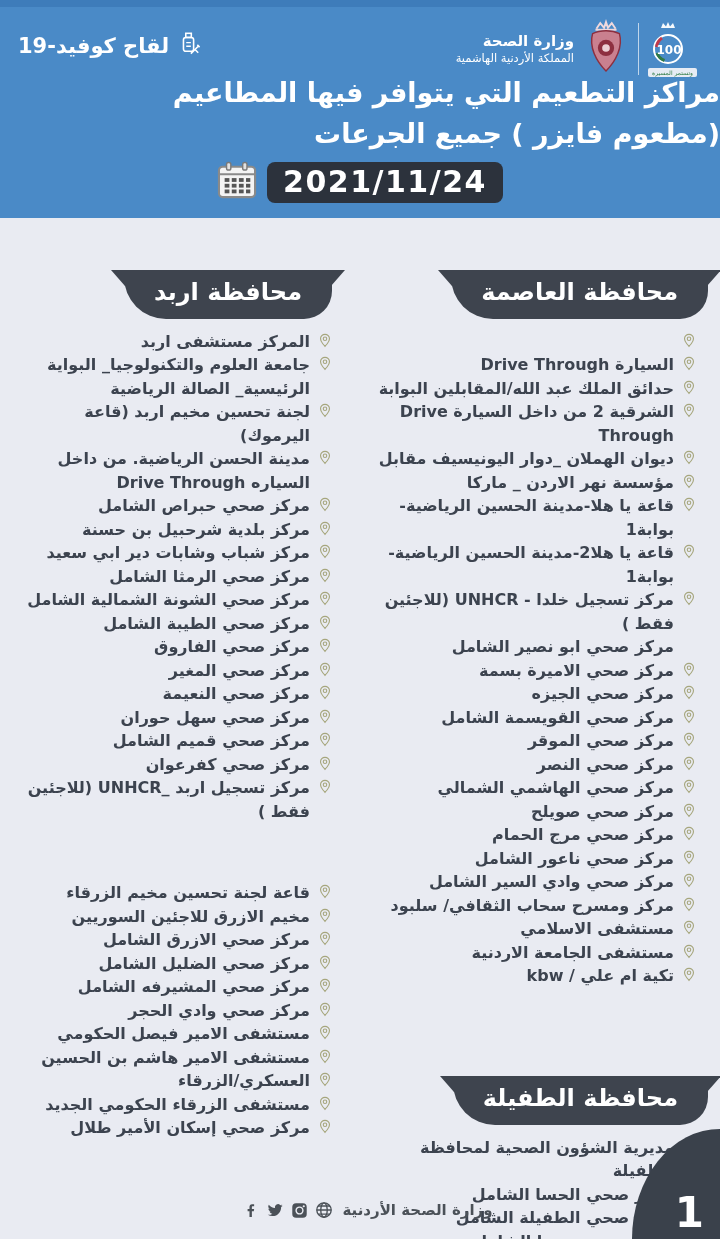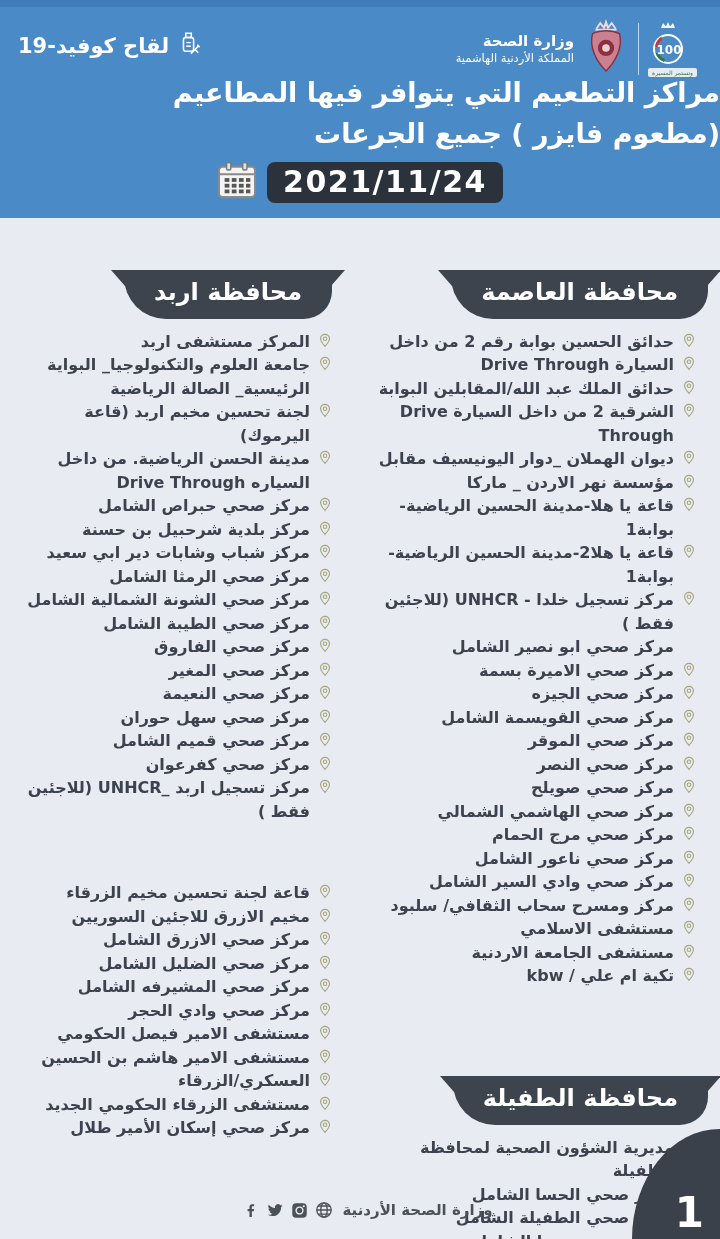--- a/index.html
+++ b/index.html
@@ -143,21 +143,20 @@
 
     <div class="col-a">
       <section>
         <div class="banner-row"><div class="banner banner-bleed"><span>محافظة العاصمة</span></div></div>
         <ul class="centers">
             <li class="center-item">
               <span class="pin"><svg viewBox="0 0 20 22" width="14" height="16">
                   <path d="M10 1.5c-3.7 0-6.4 2.8-6.4 6.3 0 2.4 1.6 5 3.2 7.1 1 1.3 2.1 2.5 3.2 3.7 1.1-1.2 2.2-2.4 3.2-3.7 1.6-2.1 3.2-4.7 3.2-7.1 0-3.5-2.7-6.3-6.4-6.3z" fill="none" stroke="#a6a67d" stroke-width="1.6"></path>
                   <circle cx="10" cy="7.8" r="2.5" fill="none" stroke="#a6a67d" stroke-width="1.6"></circle>
                 </svg></span>
-              <span class="center-text">حدائق الحسين بوابة رقم 2 من داخل</span>
             </li>
             <li class="center-item">
               <span class="pin"><svg viewBox="0 0 20 22" width="14" height="16">
                   <path d="M10 1.5c-3.7 0-6.4 2.8-6.4 6.3 0 2.4 1.6 5 3.2 7.1 1 1.3 2.1 2.5 3.2 3.7 1.1-1.2 2.2-2.4 3.2-3.7 1.6-2.1 3.2-4.7 3.2-7.1 0-3.5-2.7-6.3-6.4-6.3z" fill="none" stroke="#a6a67d" stroke-width="1.6"></path>
                   <circle cx="10" cy="7.8" r="2.5" fill="none" stroke="#a6a67d" stroke-width="1.6"></circle>
                 </svg></span>
               <span class="center-text">السيارة Drive Through</span>
             </li>
             <li class="center-item">
               <span class="pin"><svg viewBox="0 0 20 22" width="14" height="16">
@@ -248,28 +247,28 @@
                   <path d="M10 1.5c-3.7 0-6.4 2.8-6.4 6.3 0 2.4 1.6 5 3.2 7.1 1 1.3 2.1 2.5 3.2 3.7 1.1-1.2 2.2-2.4 3.2-3.7 1.6-2.1 3.2-4.7 3.2-7.1 0-3.5-2.7-6.3-6.4-6.3z" fill="none" stroke="#a6a67d" stroke-width="1.6"></path>
                   <circle cx="10" cy="7.8" r="2.5" fill="none" stroke="#a6a67d" stroke-width="1.6"></circle>
                 </svg></span>
               <span class="center-text">مركز صحي النصر</span>
             </li>
             <li class="center-item">
               <span class="pin"><svg viewBox="0 0 20 22" width="14" height="16">
                   <path d="M10 1.5c-3.7 0-6.4 2.8-6.4 6.3 0 2.4 1.6 5 3.2 7.1 1 1.3 2.1 2.5 3.2 3.7 1.1-1.2 2.2-2.4 3.2-3.7 1.6-2.1 3.2-4.7 3.2-7.1 0-3.5-2.7-6.3-6.4-6.3z" fill="none" stroke="#a6a67d" stroke-width="1.6"></path>
                   <circle cx="10" cy="7.8" r="2.5" fill="none" stroke="#a6a67d" stroke-width="1.6"></circle>
                 </svg></span>
+              <span class="center-text">مركز صحي الهاشمي الشمالي</span>
+            </li>
+            <li class="center-item">
+              <span class="pin"><svg viewBox="0 0 20 22" width="14" height="16">
+                  <path d="M10 1.5c-3.7 0-6.4 2.8-6.4 6.3 0 2.4 1.6 5 3.2 7.1 1 1.3 2.1 2.5 3.2 3.7 1.1-1.2 2.2-2.4 3.2-3.7 1.6-2.1 3.2-4.7 3.2-7.1 0-3.5-2.7-6.3-6.4-6.3z" fill="none" stroke="#a6a67d" stroke-width="1.6"></path>
+                  <circle cx="10" cy="7.8" r="2.5" fill="none" stroke="#a6a67d" stroke-width="1.6"></circle>
+                </svg></span>
               <span class="center-text">مركز صحي صويلح</span>
-            </li>
-            <li class="center-item">
-              <span class="pin"><svg viewBox="0 0 20 22" width="14" height="16">
-                  <path d="M10 1.5c-3.7 0-6.4 2.8-6.4 6.3 0 2.4 1.6 5 3.2 7.1 1 1.3 2.1 2.5 3.2 3.7 1.1-1.2 2.2-2.4 3.2-3.7 1.6-2.1 3.2-4.7 3.2-7.1 0-3.5-2.7-6.3-6.4-6.3z" fill="none" stroke="#a6a67d" stroke-width="1.6"></path>
-                  <circle cx="10" cy="7.8" r="2.5" fill="none" stroke="#a6a67d" stroke-width="1.6"></circle>
-                </svg></span>
-              <span class="center-text">مركز صحي الهاشمي الشمالي</span>
             </li>
             <li class="center-item">
               <span class="pin"><svg viewBox="0 0 20 22" width="14" height="16">
                   <path d="M10 1.5c-3.7 0-6.4 2.8-6.4 6.3 0 2.4 1.6 5 3.2 7.1 1 1.3 2.1 2.5 3.2 3.7 1.1-1.2 2.2-2.4 3.2-3.7 1.6-2.1 3.2-4.7 3.2-7.1 0-3.5-2.7-6.3-6.4-6.3z" fill="none" stroke="#a6a67d" stroke-width="1.6"></path>
                   <circle cx="10" cy="7.8" r="2.5" fill="none" stroke="#a6a67d" stroke-width="1.6"></circle>
                 </svg></span>
               <span class="center-text">مركز صحي مرج الحمام</span>
             </li>
             <li class="center-item">
               <span class="pin"><svg viewBox="0 0 20 22" width="14" height="16">

